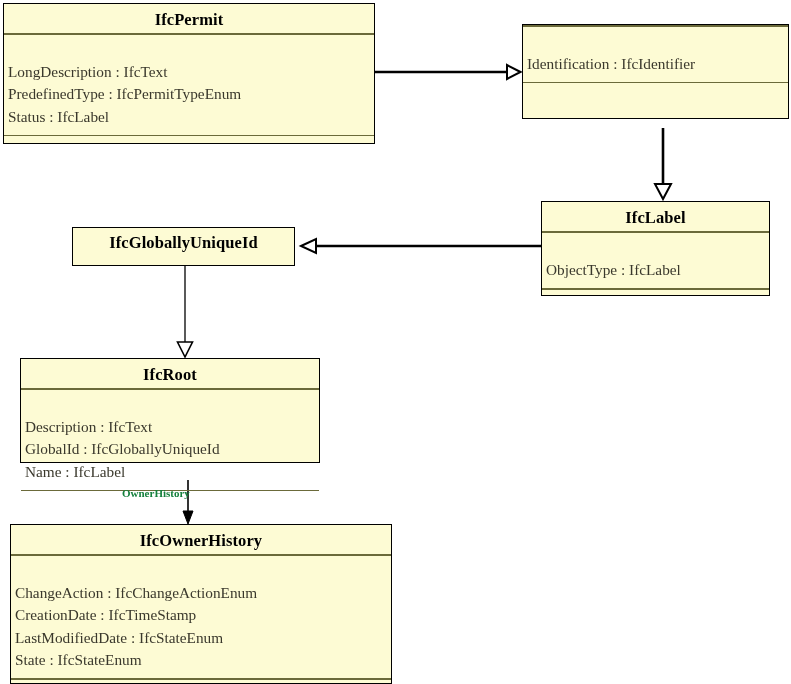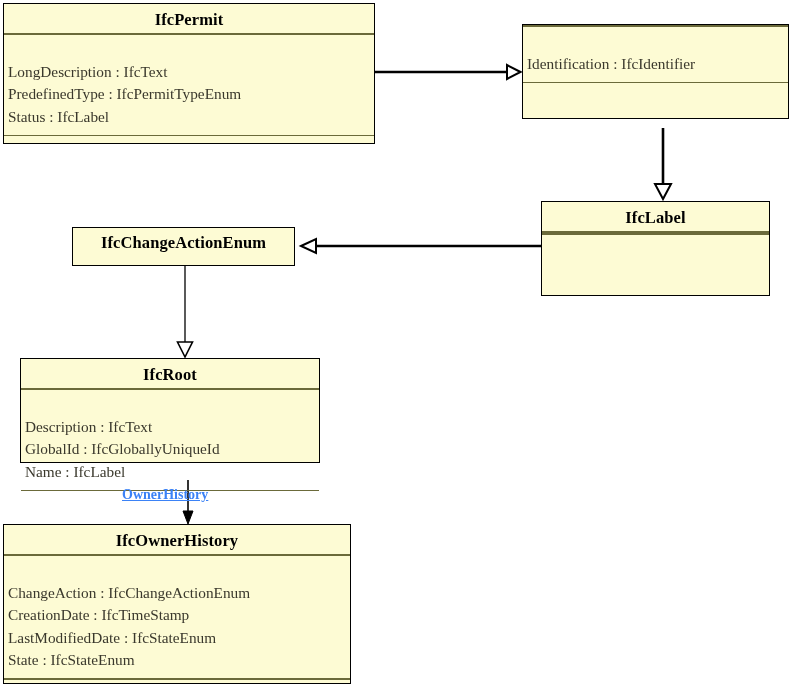--- a/index.html
+++ b/index.html
@@ -50,27 +50,26 @@
     font-size: 15.3px;
     color: #3a382c;
     line-height: 1.455;
     white-space: nowrap;
   }
   .empty-compartment {
     height: 22px;
   }
   .assoc-label {
     position: absolute;
-    font-size: 14px;
+    font-size: 11px;
     font-weight: bold;
-    color: #3b82f6;
+    color: #15803d;
     white-space: nowrap;
     z-index: 9;
     line-height: 1;
-    text-decoration: underline;
   }
   svg line, svg path, svg polygon {
     shape-rendering: geometricPrecision;
   }
 </style>
 </head>
 <body>
 
 <svg id="canvas" viewBox="0 0 791 684" width="791" height="684" xmlns="http://www.w3.org/2000/svg">
 
@@ -117,41 +116,44 @@
   <div class="attr-list">
     <div class="attr-row">Identification : IfcIdentifier</div>
   </div>
   <div class="compartment-sep"></div>
   <div class="empty-compartment"></div>
 </div>
 
 <div class="uml-class" style="left:541px; top:201px; width:229px; height:95px;">
   <div class="class-name">IfcLabel</div>
   <div class="compartment-sep"></div>
+  <div class="attr-list">
+    <div class="attr-row">ObjectType : IfcLabel</div>
+  </div>
   <div class="compartment-sep"></div>
   <div class="empty-compartment"></div>
 </div>
 
 <div class="uml-class" style="left:72px; top:227px; width:223px; height:39px;">
-  <div class="class-name" style="padding-top:6px;padding-bottom:6px;">IfcChangeActionEnum</div>
+  <div class="class-name" style="padding-top:6px;padding-bottom:6px;">IfcGloballyUniqueId</div>
 </div>
 
 <div class="uml-class" style="left:20px; top:358px; width:300px; height:105px;">
   <div class="class-name">IfcRoot</div>
   <div class="compartment-sep"></div>
   <div class="attr-list">
     <div class="attr-row">Description : IfcText</div>
     <div class="attr-row">GlobalId : IfcGloballyUniqueId</div>
     <div class="attr-row">Name : IfcLabel</div>
   </div>
   <div class="compartment-sep"></div>
   <div class="empty-compartment"></div>
 </div>
 
-<div class="uml-class" style="left:3px; top:524px; width:348px; height:160px;">
+<div class="uml-class" style="left:10px; top:524px; width:382px; height:160px;">
   <div class="class-name">IfcOwnerHistory</div>
   <div class="compartment-sep"></div>
   <div class="attr-list">
     <div class="attr-row">ChangeAction : IfcChangeActionEnum</div>
     <div class="attr-row">CreationDate : IfcTimeStamp</div>
     <div class="attr-row">LastModifiedDate : IfcStateEnum</div>
     <div class="attr-row">State : IfcStateEnum</div>
   </div>
   <div class="compartment-sep"></div>
   <div class="empty-compartment"></div>

